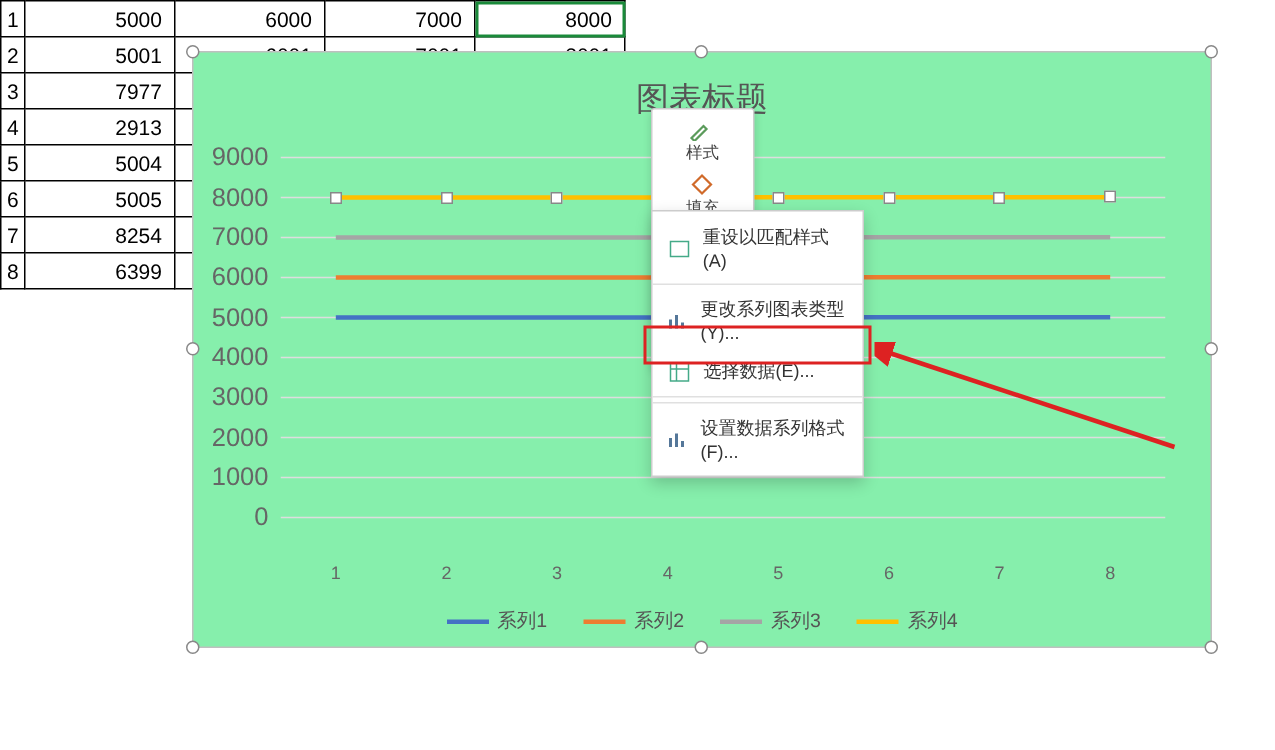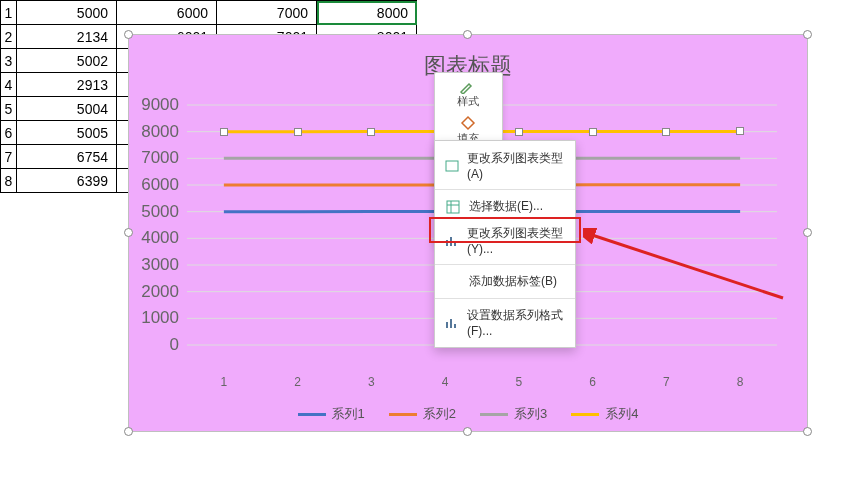--- a/index.html
+++ b/index.html
@@ -5,21 +5,21 @@
   * { box-sizing: border-box; margin: 0; padding: 0; font-family: "Microsoft YaHei", Arial, sans-serif; }
   body { background: #fff; width: 850px; height: 500px; position: relative; overflow: hidden; }
 
   
   .sheet { position: absolute; left: 0; top: 0; border-collapse: collapse; }
   .sheet td { border: 1px solid #000; height: 24px; width: 100px; text-align: right; padding-right: 8px; font-size: 14px; }
   .sheet td.rowidx { width: 16px; text-align: center; padding: 0; }
   .sheet td.selected { outline: 2px solid #1a8a3a; outline-offset: -2px; }
 
   
-  .chart-frame { position: absolute; left: 128px; top: 34px; width: 680px; height: 398px; border: 1px solid #bfbfbf; background: #f0abfc; }
+  .chart-frame { position: absolute; left: 128px; top: 34px; width: 680px; height: 398px; border: 1px solid #bfbfbf; background: #86efac; }
   .chart-handle { position: absolute; width: 9px; height: 9px; border: 1px solid #888; background: #fff; border-radius: 50%; }
   .h-tl { left: -5px; top: -5px; } .h-tr { right: -5px; top: -5px; }
   .h-bl { left: -5px; bottom: -5px; } .h-br { right: -5px; bottom: -5px; }
   .h-tm { left: 50%; top: -5px; margin-left:-5px;} .h-bm { left:50%; bottom:-5px; margin-left:-5px;}
   .h-ml { left:-5px; top:50%; margin-top:-5px;} .h-mr { right:-5px; top:50%; margin-top:-5px;}
 
   .chart-title { text-align: center; font-size: 22px; color:#555; margin-top: 16px; }
 
   .plot { position: absolute; left: 58px; top: 64px; width: 590px; height: 270px; }
   .plot svg { width: 100%; height: 100%; }
@@ -62,28 +62,28 @@
   <tbody>
       <tr>
         <td class="rowidx">1</td>
         <td>5000</td>
         <td>6000</td>
         <td>7000</td>
         <td class="selected">8000</td>
       </tr>
   <tr>
         <td class="rowidx">2</td>
-        <td>2134</td>
+        <td>5001</td>
         <td>6001</td>
         <td>7001</td>
         <td>8001</td>
       </tr>
   <tr>
         <td class="rowidx">3</td>
-        <td>5002</td>
+        <td>7977</td>
         <td></td>
         <td></td>
         <td></td>
       </tr>
   <tr>
         <td class="rowidx">4</td>
         <td>2913</td>
         <td></td>
         <td></td>
         <td></td>
@@ -97,21 +97,21 @@
       </tr>
   <tr>
         <td class="rowidx">6</td>
         <td>5005</td>
         <td></td>
         <td></td>
         <td></td>
       </tr>
   <tr>
         <td class="rowidx">7</td>
-        <td>6754</td>
+        <td>8254</td>
         <td></td>
         <td></td>
         <td></td>
       </tr>
   <tr>
         <td class="rowidx">8</td>
         <td>6399</td>
         <td></td>
         <td></td>
         <td></td>
@@ -193,45 +193,41 @@
   <div class="mini-select"><span>系列4</span></div>
 </div>
 
 <div class="ctx">
   <div class="ctx-item">
       <span class="ctx-icon">
         <svg>
           <rect x="1" y="2" width="12" height="10" fill="none" stroke="#4a8" stroke-width="1"></rect>
         </svg>
       </span>
-      <span>更改系列图表类型(A)</span>
+      <span>重设以匹配样式(A)</span>
     </div>
   <div class="ctx-sep"></div>
+  <div class="ctx-item">
+      <span class="ctx-icon">
+        <svg>
+          <path d="M2 12 L2 6 M6 12 L6 3 M10 12 L10 8" stroke="#579" stroke-width="2"></path>
+        </svg>
+      </span>
+      <span>更改系列图表类型(Y)...</span>
+    </div>
   <div class="ctx-item">
       <span class="ctx-icon">
         <svg>
           <rect x="1" y="1" width="12" height="12" fill="none" stroke="#4a8" stroke-width="1"></rect>
           <path d="M1 5 H13 M5 1 V13" stroke="#4a8" stroke-width="1"></path>
         </svg>
       </span>
       <span>选择数据(E)...</span>
     </div>
-  <div class="ctx-item">
-      <span class="ctx-icon">
-        <svg>
-          <path d="M2 12 L2 6 M6 12 L6 3 M10 12 L10 8" stroke="#579" stroke-width="2"></path>
-        </svg>
-      </span>
-      <span>更改系列图表类型(Y)...</span>
-    </div>
   <div class="ctx-sep"></div>
-  <div class="ctx-item">
-      <span class="ctx-icon"></span>
-      <span>添加数据标签(B)</span>
-    </div>
   <div class="ctx-sep"></div>
   <div class="ctx-item">
       <span class="ctx-icon">
         <svg>
           <path d="M2 12 L2 6 M6 12 L6 3 M10 12 L10 8" stroke="#579" stroke-width="2"></path>
         </svg>
       </span>
       <span>设置数据系列格式(F)...</span>
     </div>
 </div>

